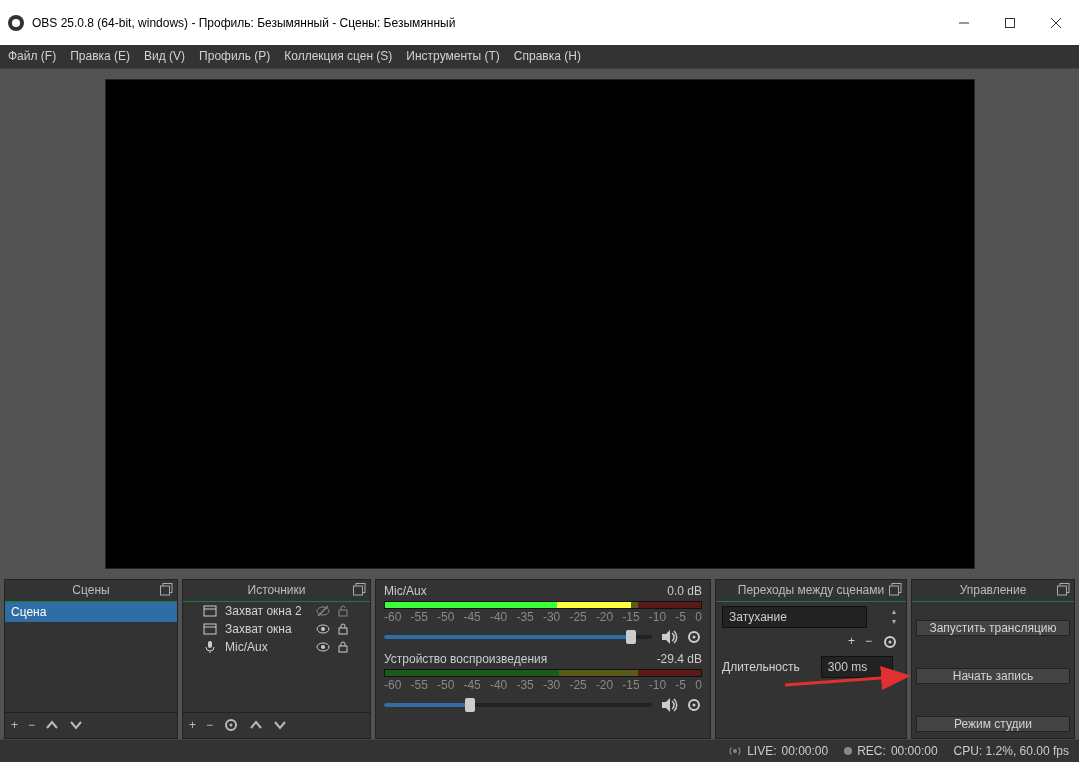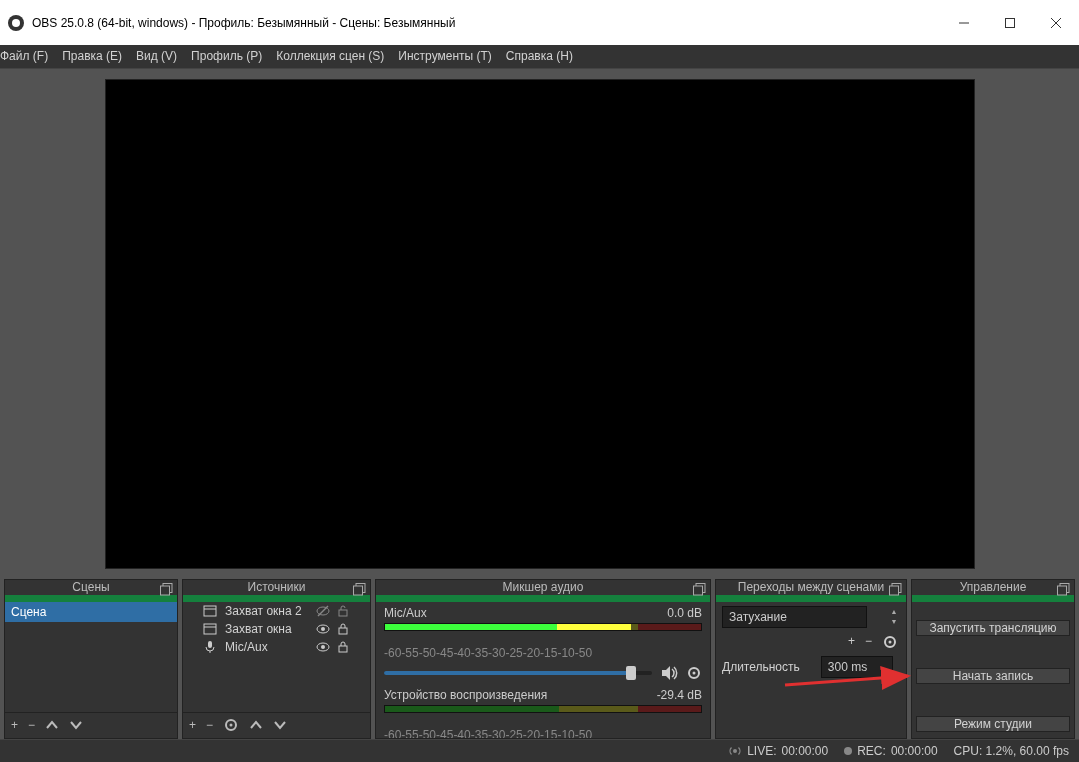--- a/index.html
+++ b/index.html
@@ -2,43 +2,43 @@
 <html><head>
 <meta charset="utf-8">
 <style>
 * { margin:0; padding:0; box-sizing:border-box; font-family:"Segoe UI",Arial,sans-serif; font-size:12px; user-select:none }
 body { background:#535353; color:#d2d2d2; width:1079px; height:762px; overflow:hidden; display:flex; flex-direction:column }
 .titlebar { height:46px; background:#fff; display:flex; align-items:center; padding-left:8px; color:#000 }
 .titlebar-icon { width:16px; height:16px; background:#333; border-radius:50%; margin-right:8px; display:flex; align-items:center; justify-content:center }
 .titlebar-icon::after { content:""; width:8px; height:8px; background:#fff; border-radius:50% }
 .win-controls { margin-left:auto; display:flex }
 .win-btn { width:46px; height:30px; display:flex; align-items:center; justify-content:center; color:#555 }
-.menubar { height:24px; background:#333; display:flex; align-items:center; gap:14px; color:#d2d2d2; border-bottom:1px solid #444 }
+.menubar { height:24px; background:#333; display:flex; align-items:center; padding-left:8px; gap:14px; color:#d2d2d2; border-bottom:1px solid #444 }
 .menubar span { cursor:default }
 .preview-area { flex:1; display:flex; align-items:center; justify-content:center; padding:10px 0 }
 .preview { width:870px; height:490px; background:#000; border:1px solid #222 }
 .dock-row { display:flex; height:160px; gap:4px; padding:0 4px }
 .dock { background:#333; display:flex; flex-direction:column; border:1px solid #222 }
-.dock-header { height:22px; background:#333; border-bottom:7px solid #15803d; display:flex; align-items:center; justify-content:center; position:relative; color:#bbb }
+.dock-header { height:22px; background:#333; border-bottom:1px solid #15803d; display:flex; align-items:center; justify-content:center; position:relative; color:#bbb }
 .dock-header .popout { position:absolute; right:4px; top:3px; color:#aaa }
 .dock-body { flex:1; display:flex; flex-direction:column; overflow:hidden }
 .dock-footer { height:26px; display:flex; align-items:center; gap:10px; padding:0 6px; color:#bbb; font-size:16px; border-top:1px solid #222 }
 .scenes { width:174px }
 .sources { width:189px }
 .mixer { flex:1 }
 .transitions { width:192px }
 .controls { width:164px }
 .scene-item { background:#2f6ea5; color:#fff; padding:3px 6px }
 .source-item { display:flex; align-items:center; gap:8px; padding:2px 20px; color:#d2d2d2 }
 .source-item .right { margin-left:auto; display:flex; gap:6px; color:#aaa }
 .mixer-ch { padding:4px 8px 2px }
 .mixer-top { display:flex; justify-content:space-between; font-size:11px; color:#ccc }
 .meter-bg { height:8px; background:linear-gradient(to right,#1a5a1a 0%,#1a5a1a 55%,#5a5a1a 55%,#5a5a1a 80%,#5a1a1a 80%,#5a1a1a 100%); margin-top:3px; position:relative; border:1px solid #111 }
 .meter-fg { height:100%; background:linear-gradient(to right,#3cff3c 0%,#3cff3c 70%,#ffff3c 70%,#ffff3c 100%); position:absolute; left:0; top:0 }
-.ticks { display:flex; font-size:8px; color:#888; margin-top:15px }
+.ticks { display:flex; justify-content:space-between; font-size:8px; color:#888; margin-top:1px }
 .slider-row { display:flex; align-items:center; gap:8px; margin-top:4px }
 .slider { flex:1; height:4px; background:#222; position:relative; border-radius:2px }
 .slider-fill { height:100%; background:#2f6ea5; border-radius:2px }
 .slider-thumb { width:10px; height:14px; background:#ccc; position:absolute; top:-5px; border-radius:2px; transform:translateX(-50%) }
 .ctrl-btn { height:22px; background:#444; border:1px solid #222; color:#d2d2d2; display:flex; align-items:center; justify-content:center; margin:16px 4px; cursor:default }
 .trans-row { display:flex; align-items:center; gap:21px; padding:4px 6px }
 .trans-select { flex:1; height:22px; background:#222; border:1px solid #111; color:#ccc; padding:0 6px; display:flex; align-items:center; justify-content:space-between }
 .spin { display:flex; flex-direction:column; gap:1px }
 .spin div { width:12px; height:9px; background:#333; display:flex; align-items:center; justify-content:center; font-size:7px; color:#aaa }
 .trans-tools { display:flex; justify-content:flex-end; gap:10px; padding:2px 8px; color:#ccc; font-size:15px }
@@ -220,29 +220,20 @@
       </span>
       <span>
         <svg class="ico" viewBox="0 0 14 14">
             <polyline points="2,4 7,10 12,4" fill="none" stroke="#bbb" stroke-width="2"></polyline>
           </svg>
       </span>
     </div>
   </div>
 
   <div class="dock mixer">
-    <div class="dock-header">
-      <span>Микшер аудио</span>
-      <span class="popout">
-        <svg class="popout-ico" viewBox="0 0 13 13">
-            <rect x="3" y="0.5" width="9" height="9" fill="none" stroke="#aaa"></rect>
-            <rect x="0.5" y="3" width="9" height="9" fill="#333" stroke="#aaa"></rect>
-          </svg>
-      </span>
-    </div>
     <div class="dock-body" id="mixer-body">
         <div class="mixer-ch">
           <div class="mixer-top">
             <span>Mic/Aux</span>
             <span>0.0 dB</span>
           </div>
           <div class="meter-bg">
             <div class="meter-fg" style="width:78%"></div>
           </div>
           <div class="ticks">

